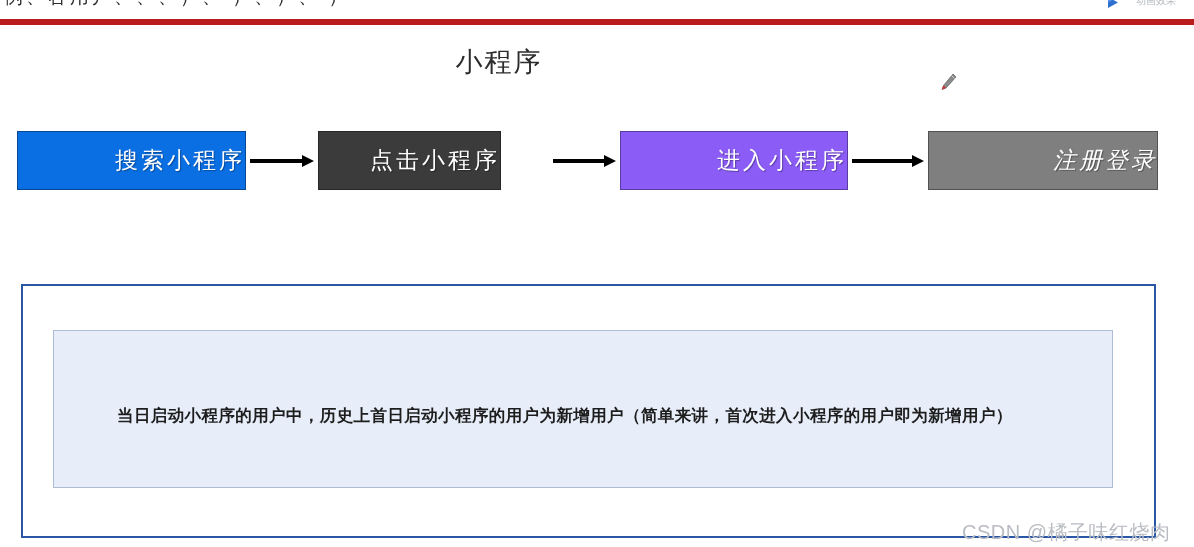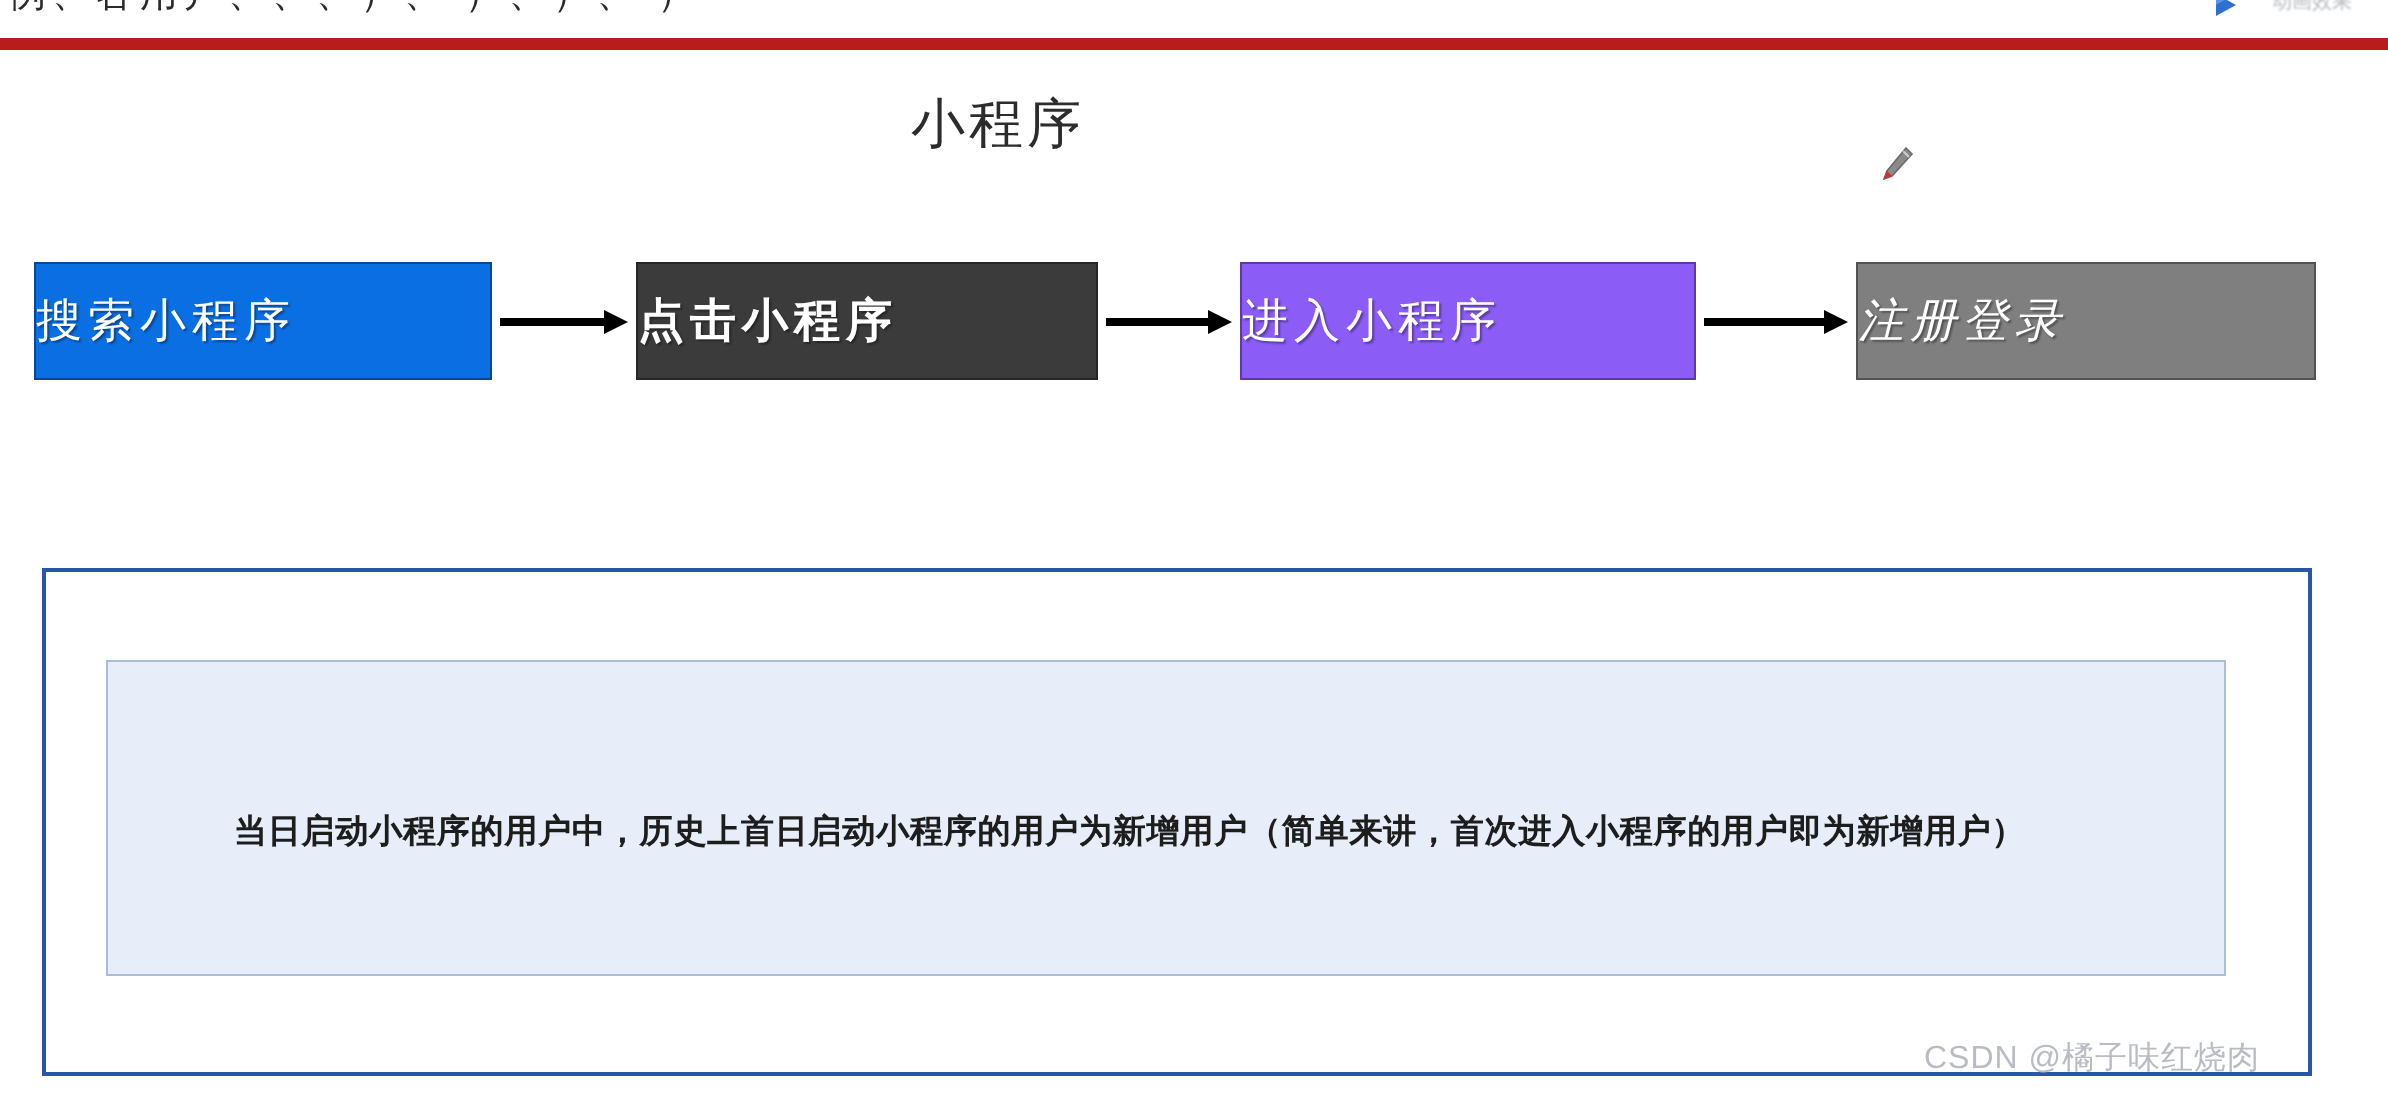--- a/index.html
+++ b/index.html
@@ -85,21 +85,21 @@
     top: 131px;
   }
   .flow-box {
     position: absolute;
     top: 0;
     height: 59px;
     box-sizing: border-box;
     border: 1px solid rgba(0,0,0,0.35);
     display: flex;
     align-items: center;
-    justify-content: flex-start;
+    justify-content: flex-end;
     color: #ffffff;
     font-size: 23px;
     letter-spacing: 3px;
     text-shadow: 1px 1px 1px rgba(0,0,0,0.35);
   }
   .flow-arrow {
     position: absolute;
     top: 25px;
     height: 10px;
   }
@@ -169,21 +169,21 @@
     letter-spacing: 0.4px;
     margin-top: 16px;
   }
 
   
   .watermark {
     position: absolute;
     left: 962px;
     top: 519px;
     font-family: "Liberation Sans", sans-serif;
-    font-size: 16px;
+    font-size: 20px;
     color: #b9bcc2;
     white-space: nowrap;
     letter-spacing: 0.5px;
   }
 </style>
 </head>
 <body>
 
 <div id="page">
 
@@ -208,21 +208,21 @@
 
     <div class="flow-box" style="left:17px;width:229px;background:#0a6fe3;">
       <span>搜索小程序</span>
     </div>
 
     <div class="flow-arrow" style="left:250px;width:64px;">
       <div class="shaft" style="width:52px;"></div>
       <div class="head" style="left:52px;"></div>
     </div>
 
-    <div class="flow-box" style="left:318px;width:231px;background:#3b3b3b;font-weight:bold;">
+    <div class="flow-box" style="left:318px;width:183px;background:#3b3b3b;">
       <span>点击小程序</span>
     </div>
 
     <div class="flow-arrow" style="left:553px;width:63px;">
       <div class="shaft" style="width:51px;"></div>
       <div class="head" style="left:51px;"></div>
     </div>
 
     <div class="flow-box" style="left:620px;width:228px;background:#8b5cf6;">
       <span>进入小程序</span>

